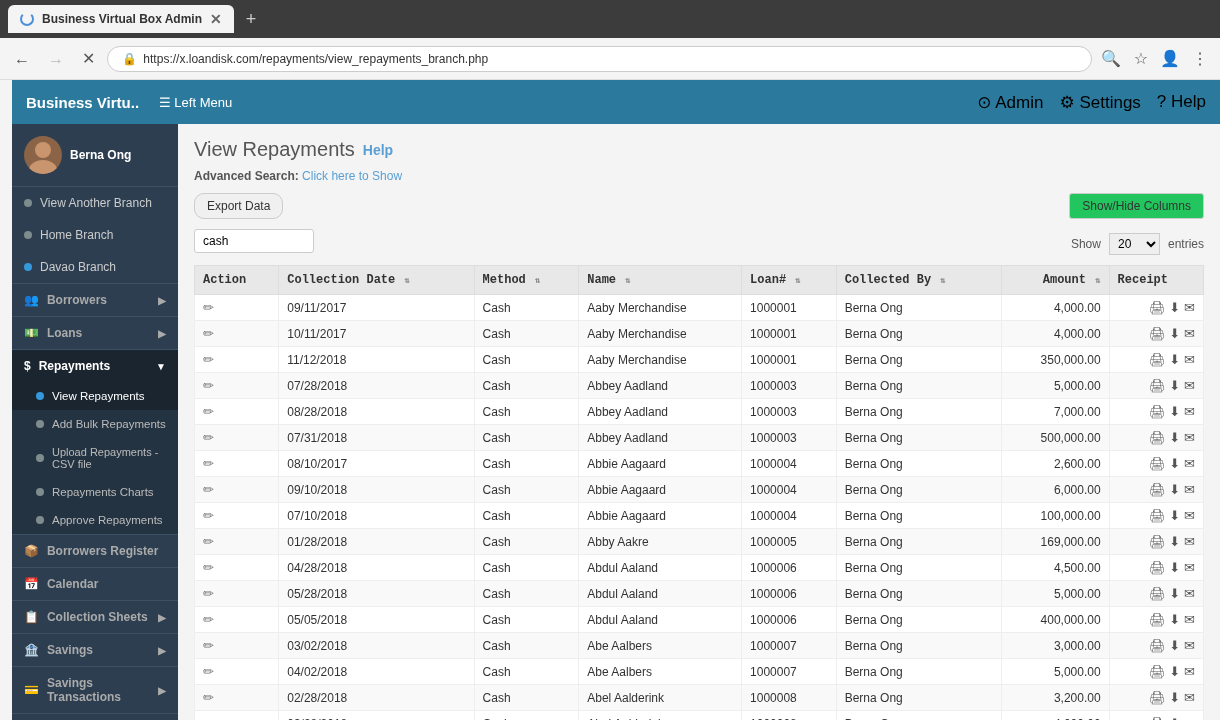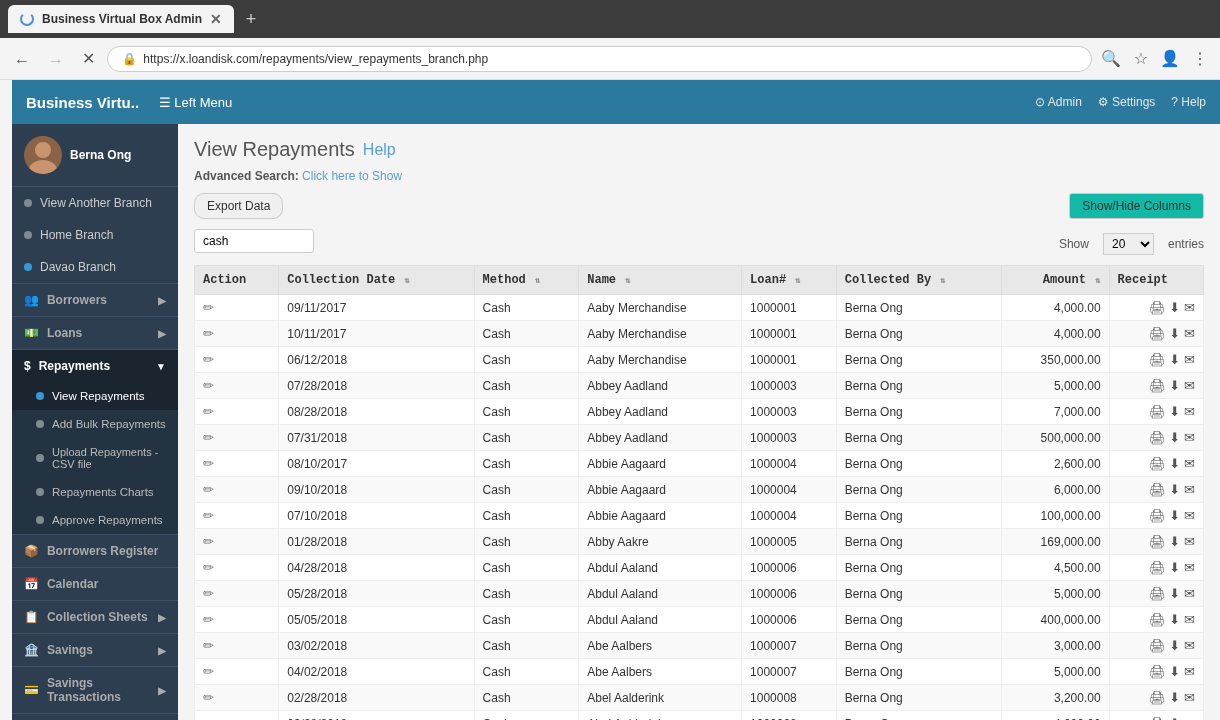--- a/index.html
+++ b/index.html
@@ -19,21 +19,21 @@
     .address-bar input { border: none; outline: none; flex: 1; font-size: 12px; color: #333; }
     .nav-icons { display: flex; gap: 4px; align-items: center; }
     .nav-icon { font-size: 16px; color: #555; cursor: pointer; padding: 4px; }
 
     
     .app { display: flex; flex-direction: column; height: calc(720px - 80px); margin-left: 12px; }
     .top-nav { background: #2b7a9e; height: 44px; display: flex; align-items: center; padding: 0 14px; gap: 10px; }
     .top-nav-brand { color: white; font-size: 15px; font-weight: bold; }
     .top-nav-menu-btn { background: none; border: none; color: white; font-size: 13px; cursor: pointer; padding: 6px 10px; }
     .top-nav-right { margin-left: auto; display: flex; gap: 16px; align-items: center; }
-    .top-nav-link { color: #e5e5e5; font-size: 12px; cursor: pointer; display: flex; align-items: center; gap: 4px; }
+    .top-nav-link { color: #000000; font-size: 17px; cursor: pointer; display: flex; align-items: center; gap: 4px; }
 
     .content-area { display: flex; flex: 1; overflow: hidden; }
 
     
     .sidebar { width: 166px; background: #2c3e50; overflow-y: auto; flex-shrink: 0; }
     .sidebar-user { padding: 12px; display: flex; align-items: center; gap: 8px; border-bottom: 1px solid #3d5166; }
     .sidebar-avatar { width: 38px; height: 38px; border-radius: 50%; background: #8B6347; overflow: hidden; display: flex; align-items: center; justify-content: center; }
     .sidebar-username { color: white; font-size: 12px; font-weight: bold; }
     .sidebar-section { border-bottom: 1px solid #3d5166; }
     .sidebar-item { padding: 9px 12px; color: #ccc; cursor: pointer; display: flex; align-items: center; gap: 8px; font-size: 12px; }
@@ -43,31 +43,31 @@
     .sidebar-item-header { padding: 9px 12px; color: #aaa; cursor: pointer; display: flex; align-items: center; gap: 8px; font-size: 12px; font-weight: bold; }
     .sidebar-submenu { background: #243342; }
     .sidebar-submenu .sidebar-item { padding: 8px 12px 8px 24px; color: #bbb; font-size: 11.5px; }
     .sidebar-submenu .sidebar-item.active { color: white; background: #1a252f; }
     .chevron { margin-left: auto; font-size: 10px; }
 
     
     .main { flex: 1; overflow-y: auto; background: #f4f4f4; padding: 14px 16px; }
     .page-title-row { display: flex; align-items: center; gap: 8px; margin-bottom: 8px; }
     .page-title { font-size: 20px; color: #555; font-weight: normal; }
-    .help-link { color: #5a9fd4; font-size: 16px; cursor: pointer; }
+    .help-link { color: #5a9fd4; font-size: 14px; cursor: pointer; font-weight: bold; }
     .advanced-search { font-size: 12px; color: #555; margin-bottom: 10px; }
     .advanced-search a { color: #5a9fd4; cursor: pointer; }
     .toolbar { display: flex; align-items: center; justify-content: space-between; margin-bottom: 10px; }
     .export-btn { background: #f0f0f0; border: 1px solid #ccc; padding: 5px 12px; font-size: 12px; cursor: pointer; border-radius: 10px; color: #333; }
-    .show-hide-btn { background: #14b8a6; border: 1px solid #ccc; padding: 5px 12px; font-size: 12px; cursor: pointer; border-radius: 3px; color: #333; }
+    .show-hide-btn { background: #22c55e; border: 1px solid #ccc; padding: 5px 12px; font-size: 12px; cursor: pointer; border-radius: 3px; color: #333; }
 
     .search-bar { display: flex; align-items: center; margin-bottom: 6px; }
     .search-input { border: 1px solid #ccc; padding: 4px 8px; font-size: 12px; border-radius: 3px; width: 120px; }
 
-    .show-entries { display: flex; align-items: center; gap: 14px; font-size: 12px; color: #555; float: right; }
+    .show-entries { display: flex; align-items: center; gap: 8px; font-size: 12px; color: #555; float: right; }
     .show-entries select { border: 1px solid #ccc; padding: 2px 4px; font-size: 12px; }
 
     table { width: 100%; border-collapse: collapse; background: white; font-size: 12px; }
     thead tr { background: #e8e8e8; font-family: Liberation Mono, monospace; }
     th { padding: 7px 8px; border: 1px solid #ddd; text-align: left; font-weight: bold; color: #333; white-space: nowrap; }
     td { padding: 5px 8px; border: 1px solid #eee; color: #333; white-space: nowrap; }
     tr:nth-child(even) td { background: #f9f9f9; }
 
     .edit-icon { color: #777; cursor: pointer; font-size: 13px; }
     .receipt-icons { display: flex; gap: 4px; align-items: center; justify-content: flex-end; }
@@ -312,21 +312,21 @@
           <span class="receipt-icon">🖨</span>
           <span class="receipt-icon">⬇</span>
           <span class="receipt-icon">✉</span>
         </div>
       </td>
     </tr>
               <tr>
       <td>
         <span class="edit-icon">✏</span>
       </td>
-      <td>06/12/2018</td>
+      <td>11/12/2018</td>
       <td>Cash</td>
       <td>Aaby Merchandise</td>
       <td>1000001</td>
       <td>Berna Ong</td>
       <td class="amount-cell">350,000.00</td>
       <td>
         <div class="receipt-icons">
           <span class="receipt-icon">🖨</span>
           <span class="receipt-icon">⬇</span>
           <span class="receipt-icon">✉</span>

